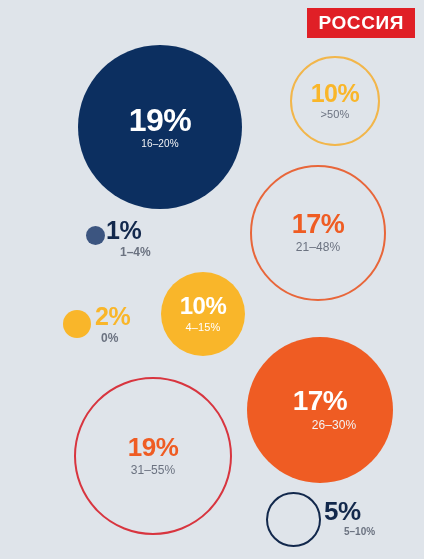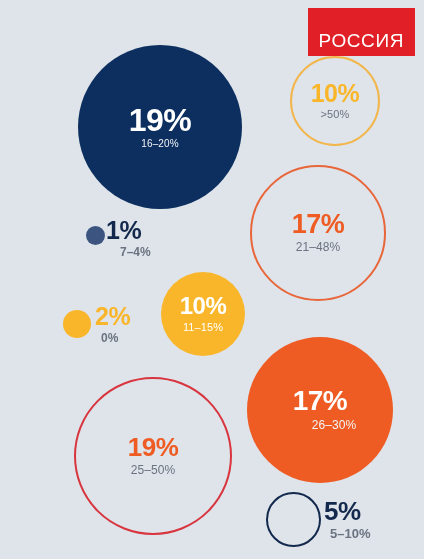--- a/index.html
+++ b/index.html
@@ -21,23 +21,23 @@
   }
 
   
   .country-badge {
     position: absolute;
     right: 9px;
     top: 8px;
     background: #e01f26;
     color: #ffffff;
     font-size: 19px;
-    font-weight: normal;
+    font-weight: bold;
     letter-spacing: 0.6px;
-    padding: 23px 11px 6px 11px;
+    padding: 5px 11px 6px 11px;
     line-height: 1;
     white-space: nowrap;
   }
 
   
   .bubble {
     position: absolute;
     border-radius: 50%;
     box-sizing: border-box;
     display: flex;
@@ -137,21 +137,21 @@
   #group-0 { left: 63px; top: 305px; }
   #group-0 .dot { width: 28px; height: 28px; margin-top: 5px; }
   #group-0 .dot-text { margin-left: 4px; }
   #group-0 .pct   { font-size: 25px; }
   #group-0 .range { font-size: 12px; margin-left: 6px; }
 
   #group-5-10 { left: 266px; top: 490px; }
   #group-5-10 .dot { width: 55px; height: 55px; margin-top: 2px; }
   #group-5-10 .dot-text { margin-left: 3px; margin-top: 9px; }
   #group-5-10 .pct   { font-size: 26px; }
-  #group-5-10 .range { font-size: 13px; margin-left: 6px; }
+  #group-5-10 .range { font-size: 10px; margin-left: 20px; }
 </style>
 </head>
 <body>
 
 <div id="infographic">
 
   <div class="country-badge">РОССИЯ</div>
 
   <div id="bubble-16-20" class="bubble fill-navy">
     <span class="pct t-white">19%</span>
@@ -165,45 +165,45 @@
 
   <div id="bubble-21-25" class="bubble out-orange">
     <span class="pct t-orange">17%</span>
     <span class="range t-grey">21–48%</span>
   </div>
 
   <div id="group-1-4" class="dot-group">
     <span class="dot dot-navy"></span>
     <span class="dot-text">
       <span class="pct t-navy">1%</span>
-      <span class="range t-grey">7–4%</span>
+      <span class="range t-grey">1–4%</span>
     </span>
   </div>
 
   <div id="bubble-11-15" class="bubble fill-yellow">
     <span class="pct t-white">10%</span>
-    <span class="range t-white">11–15%</span>
+    <span class="range t-white">4–15%</span>
   </div>
 
   <div id="group-0" class="dot-group">
     <span class="dot dot-yellow"></span>
     <span class="dot-text">
       <span class="pct t-yellow">2%</span>
       <span class="range t-grey">0%</span>
     </span>
   </div>
 
   <div id="bubble-26-30" class="bubble fill-orange">
     <span class="pct t-white">17%</span>
     <span class="range t-white-dim">26–30%</span>
   </div>
 
   <div id="bubble-31-50" class="bubble out-red">
     <span class="pct t-orange">19%</span>
-    <span class="range t-grey">25–50%</span>
+    <span class="range t-grey">31–55%</span>
   </div>
 
   <div id="group-5-10" class="dot-group">
     <span class="dot dot-ring-navy"></span>
     <span class="dot-text">
       <span class="pct t-navy">5%</span>
       <span class="range t-grey">5–10%</span>
     </span>
   </div>
 

